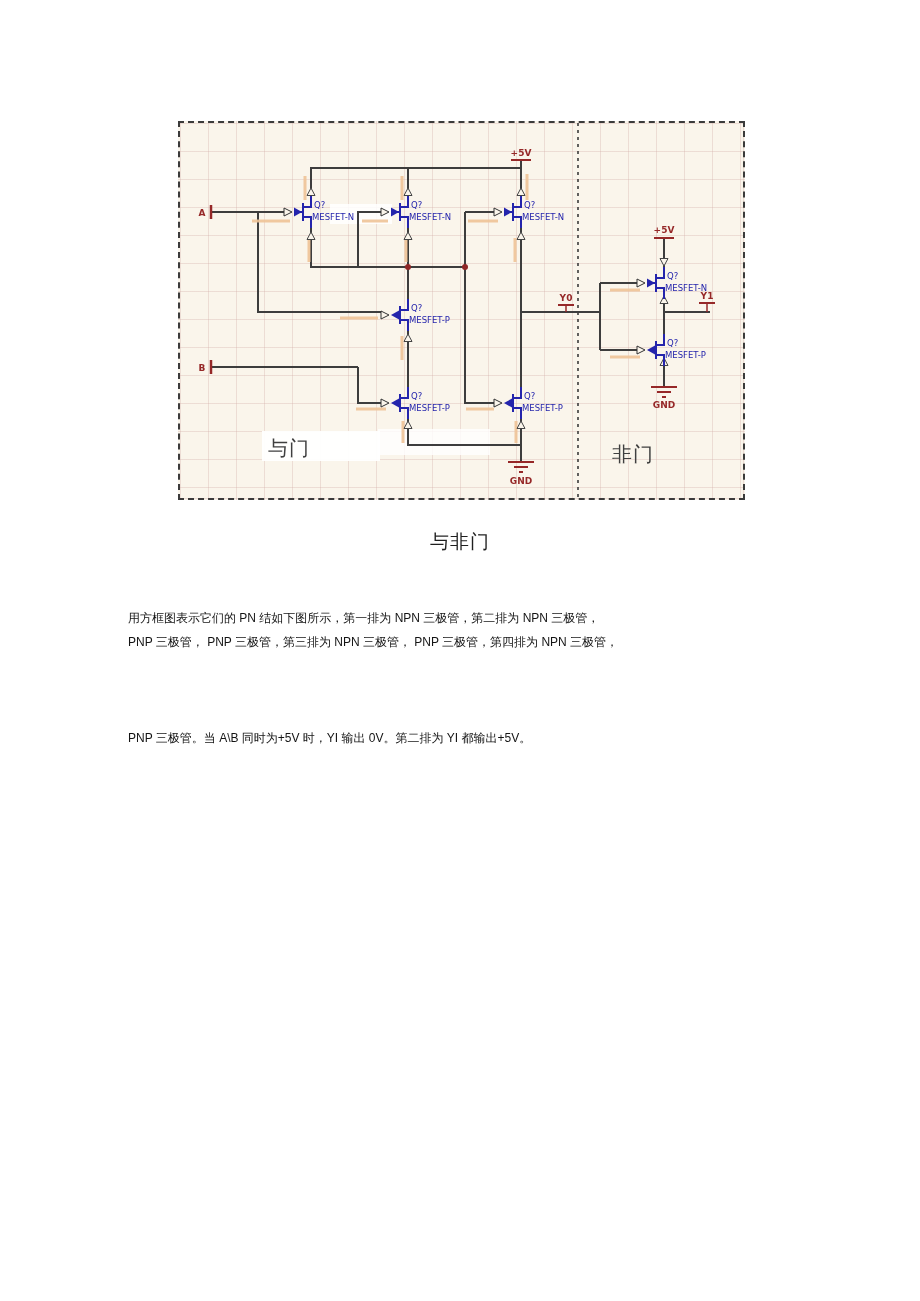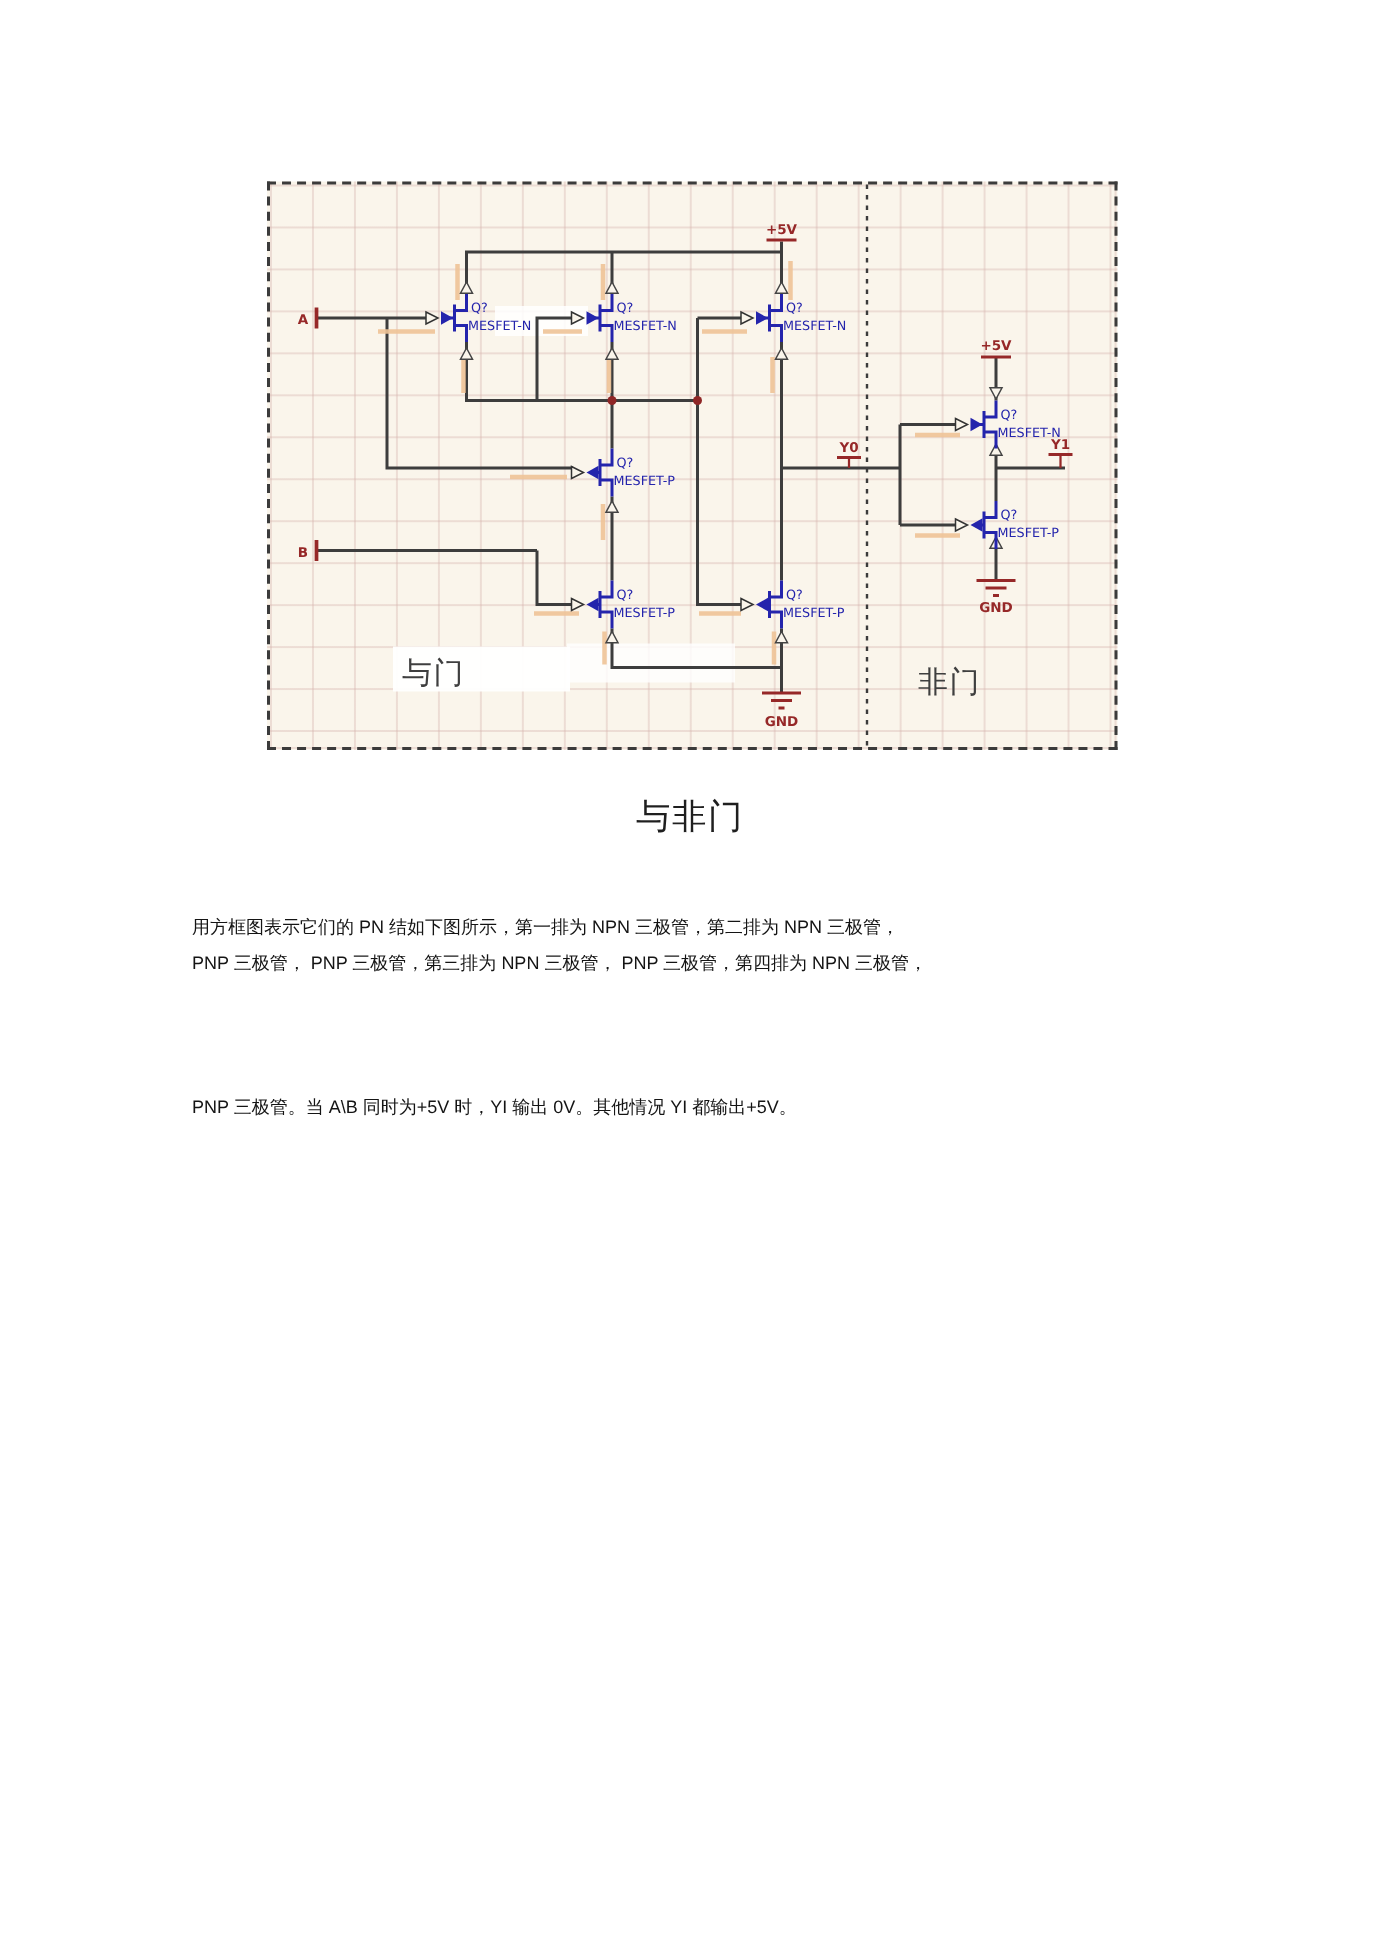--- a/index.html
+++ b/index.html
@@ -28,21 +28,21 @@
   .dot{fill:#8f2626;stroke:none;}
   .sym-t{fill:#2424ac;font-size:8.5px;font-family:"DejaVu Sans",sans-serif;}
   .net-t{fill:#962828;font-size:9px;font-weight:bold;text-anchor:middle;
          font-family:"DejaVu Sans",sans-serif;}
   .sec-t{fill:#3f3f3f;font-size:20px;letter-spacing:1px;
          font-family:"Liberation Sans",sans-serif;}
   .patch{fill:#ffffff;}
 
   
   .caption{position:absolute;left:0;top:529px;width:920px;text-align:center;
-           font-size:23px;letter-spacing:1px;color:#1f1f1f;}
+           font-size:19px;letter-spacing:1px;color:#1f1f1f;}
   .bodyline{position:absolute;left:128px;white-space:nowrap;
             font-size:12px;color:#141414;}
   .l1{top:610px;} .l2{top:634px;} .l3{top:730px;}
 </style>
 </head>
 <body>
 
 <div class="canvas"></div>
 
 <svg class="overlay" viewBox="0 0 920 1301">
@@ -196,13 +196,13 @@
   </g>
 
   <text class="sec-t" x="268" y="455">与门</text>
   <text class="sec-t" x="612" y="461">非门</text>
 </svg>
 
 <div class="caption">与非门</div>
 
 <div class="bodyline l1">用方框图表示它们的 PN 结如下图所示，第一排为 NPN 三极管，第二排为 NPN 三极管，</div>
 <div class="bodyline l2">PNP 三极管， PNP 三极管，第三排为 NPN 三极管， PNP 三极管，第四排为 NPN 三极管，</div>
-<div class="bodyline l3">PNP 三极管。当 A\B 同时为+5V 时，YI 输出 0V。其他情况 YI 都输出+5V。</div>
+<div class="bodyline l3">PNP 三极管。当 A\B 同时为+5V 时，YI 输出 0V。第二排为 YI 都输出+5V。</div>
 
 </body></html>

